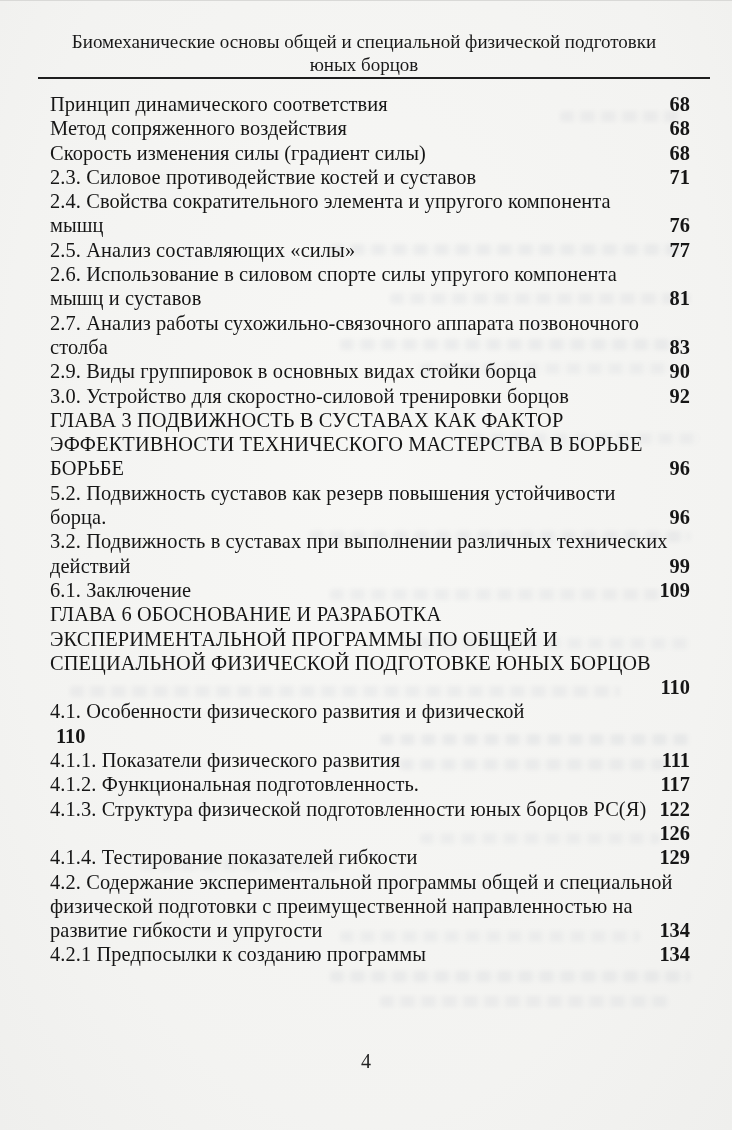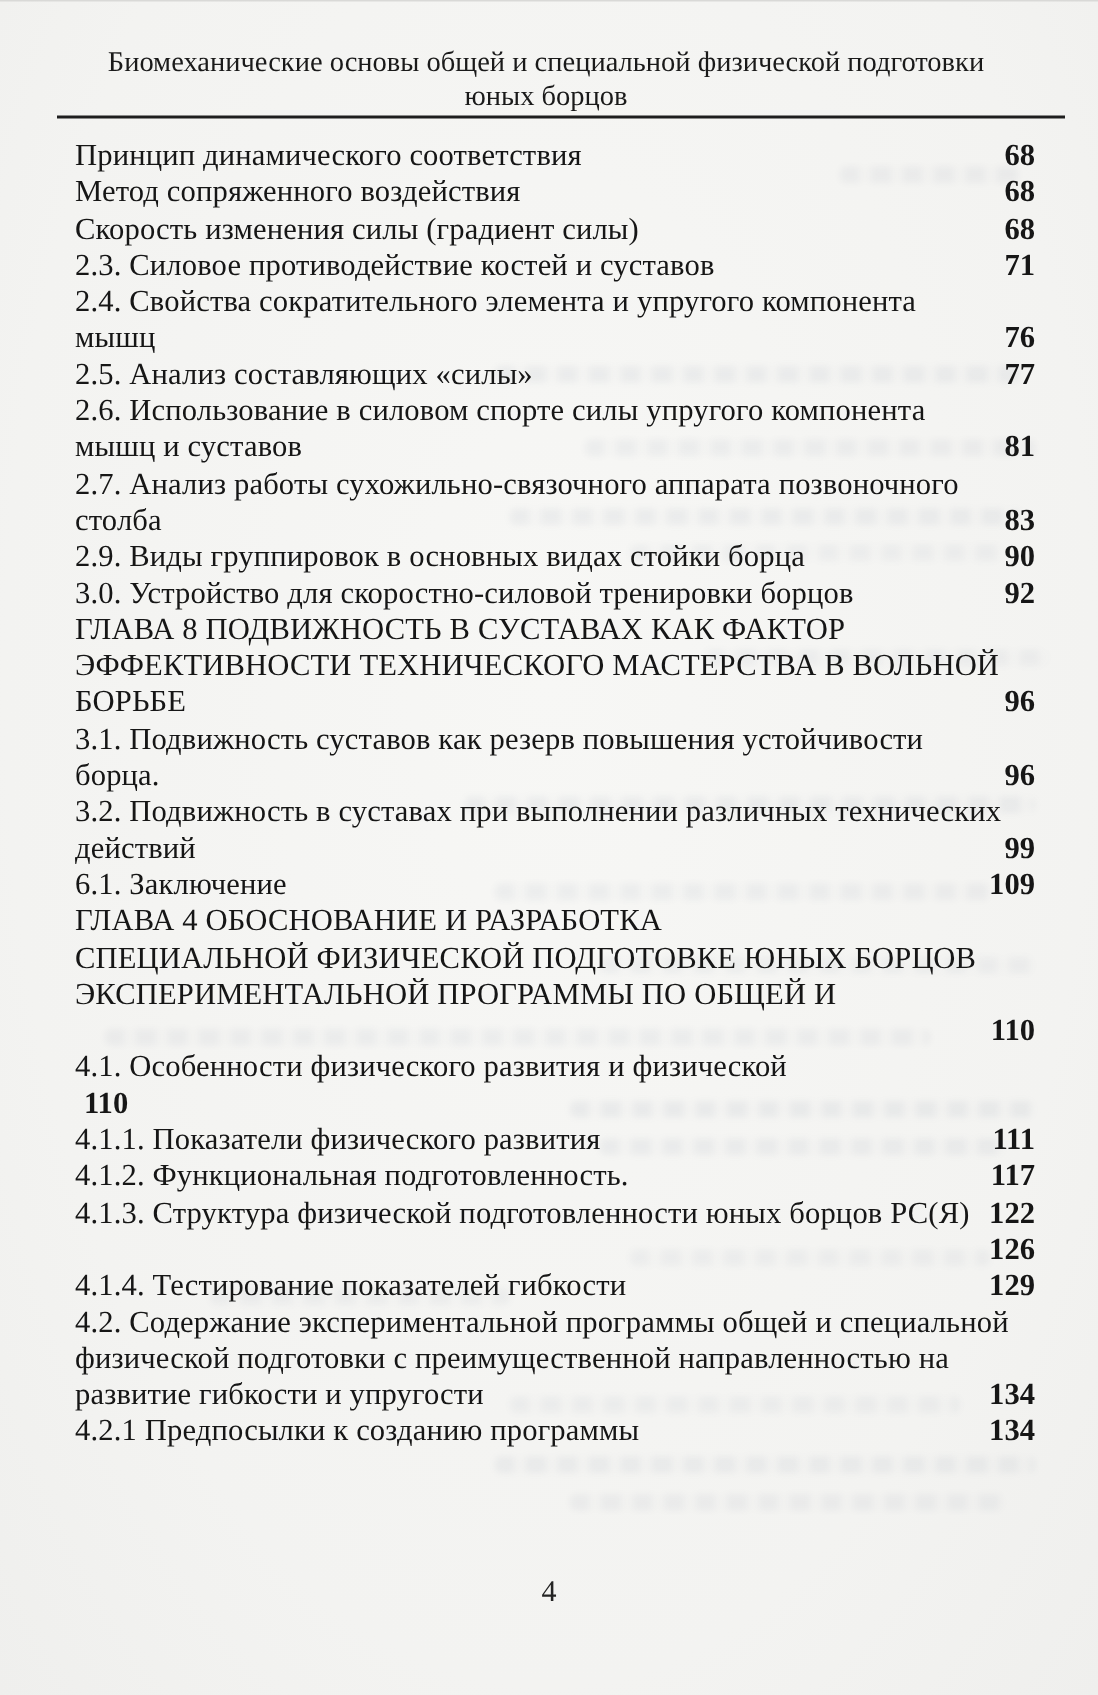--- a/index.html
+++ b/index.html
@@ -165,36 +165,36 @@
     <span class="toc-entry-text">2.9. Виды группировок в основных видах стойки борца</span>
     <span class="toc-page-num">90</span>
   </div>
 
   <div class="toc-row">
     <span class="toc-entry-text">3.0. Устройство для скоростно-силовой тренировки борцов</span>
     <span class="toc-page-num">92</span>
   </div>
 
   <div class="toc-row">
-    <span class="toc-entry-text">ГЛАВА 8 ПОДВИЖНОСТЬ В СУСТАВАХ КАК ФАКТОР</span>
-    <span class="toc-page-num"></span>
-  </div>
-
-  <div class="toc-row">
-    <span class="toc-entry-text">ЭФФЕКТИВНОСТИ ТЕХНИЧЕСКОГО МАСТЕРСТВА В ВОЛЬНОЙ</span>
+    <span class="toc-entry-text">ГЛАВА 3 ПОДВИЖНОСТЬ В СУСТАВАХ КАК ФАКТОР</span>
+    <span class="toc-page-num"></span>
+  </div>
+
+  <div class="toc-row">
+    <span class="toc-entry-text">ЭФФЕКТИВНОСТИ ТЕХНИЧЕСКОГО МАСТЕРСТВА В БОРЬБЕ</span>
     <span class="toc-page-num"></span>
   </div>
 
   <div class="toc-row">
     <span class="toc-entry-text">БОРЬБЕ</span>
     <span class="toc-page-num">96</span>
   </div>
 
   <div class="toc-row">
-    <span class="toc-entry-text">3.1. Подвижность суставов как резерв повышения устойчивости</span>
+    <span class="toc-entry-text">5.2. Подвижность суставов как резерв повышения устойчивости</span>
     <span class="toc-page-num"></span>
   </div>
 
   <div class="toc-row">
     <span class="toc-entry-text">борца.</span>
     <span class="toc-page-num">96</span>
   </div>
 
   <div class="toc-row">
     <span class="toc-entry-text">3.2. Подвижность в суставах при выполнении различных технических</span>
@@ -205,31 +205,31 @@
     <span class="toc-entry-text">действий</span>
     <span class="toc-page-num">99</span>
   </div>
 
   <div class="toc-row">
     <span class="toc-entry-text">6.1. Заключение</span>
     <span class="toc-page-num">109</span>
   </div>
 
   <div class="toc-row">
-    <span class="toc-entry-text">ГЛАВА 4 ОБОСНОВАНИЕ И РАЗРАБОТКА</span>
+    <span class="toc-entry-text">ГЛАВА 6 ОБОСНОВАНИЕ И РАЗРАБОТКА</span>
+    <span class="toc-page-num"></span>
+  </div>
+
+  <div class="toc-row">
+    <span class="toc-entry-text">ЭКСПЕРИМЕНТАЛЬНОЙ ПРОГРАММЫ ПО ОБЩЕЙ И</span>
     <span class="toc-page-num"></span>
   </div>
 
   <div class="toc-row">
     <span class="toc-entry-text">СПЕЦИАЛЬНОЙ ФИЗИЧЕСКОЙ ПОДГОТОВКЕ ЮНЫХ БОРЦОВ</span>
-    <span class="toc-page-num"></span>
-  </div>
-
-  <div class="toc-row">
-    <span class="toc-entry-text">ЭКСПЕРИМЕНТАЛЬНОЙ ПРОГРАММЫ ПО ОБЩЕЙ И</span>
     <span class="toc-page-num"></span>
   </div>
 
   <div class="toc-row">
     <span class="toc-entry-text"></span>
     <span class="toc-page-num">110</span>
   </div>
 
   <div class="toc-row">
     <span class="toc-entry-text">4.1. Особенности физического развития и физической</span>

